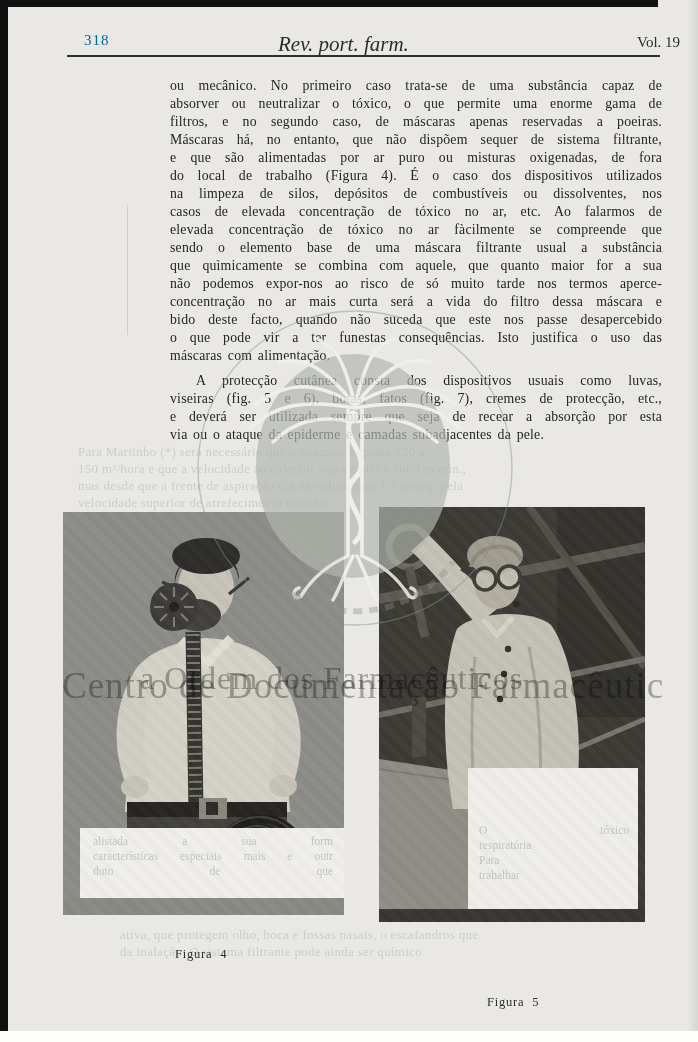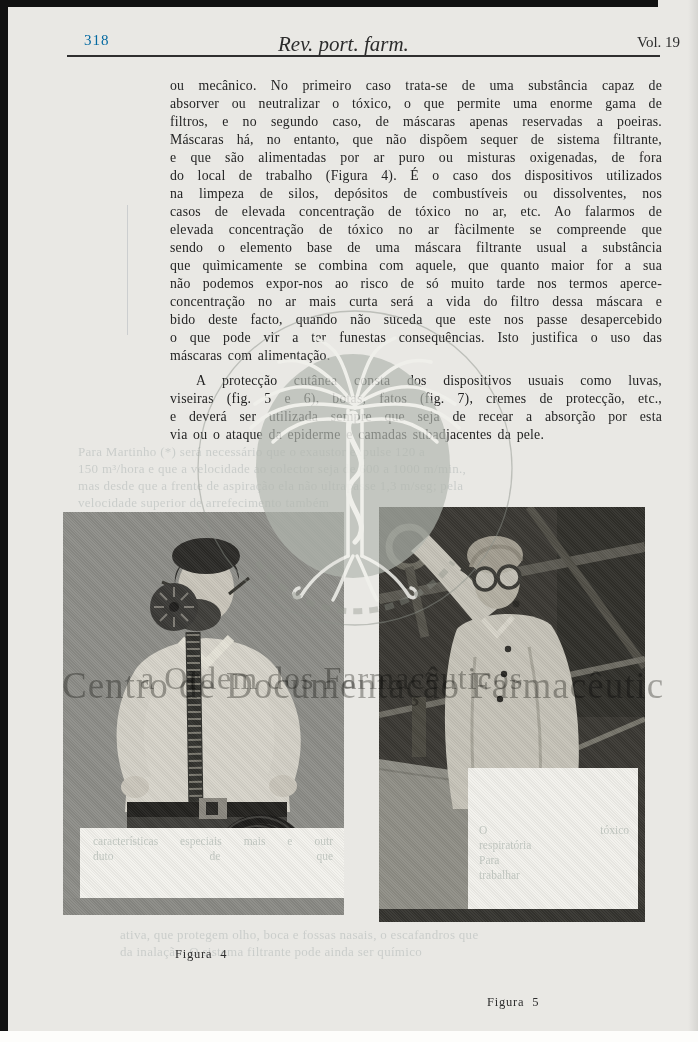--- a/index.html
+++ b/index.html
@@ -147,20 +147,21 @@
         <circle cx="191" cy="343" r="20"></circle>
         <circle cx="194" cy="347" r="33"></circle>
         <circle cx="196" cy="350" r="45"></circle>
       </g>
 
       <rect x="17" y="316" width="265" height="70" fill="#f3f2ed"></rect>
       <rect x="0" y="386" width="281" height="17" fill="#8a8a85"></rect>
     </svg>
     <div class="halftone"></div>
     <div class="patch-frag" style="left:30px;top:322px;width:240px;">
+        <div class="line">alistada a sua form</div>
         <div class="line">características especiais mais e outr</div>
         <div class="line">duto de que</div>
       </div>
   </div>
 
   <div class="abs photo photo-right">
     <svg width="266" height="415" viewBox="0 0 266 415">
       <rect x="0" y="0" width="266" height="415" fill="#3a3833"></rect>
       <rect x="178" y="0" width="88" height="210" fill="#2e2d28" opacity=".8"></rect>
 

